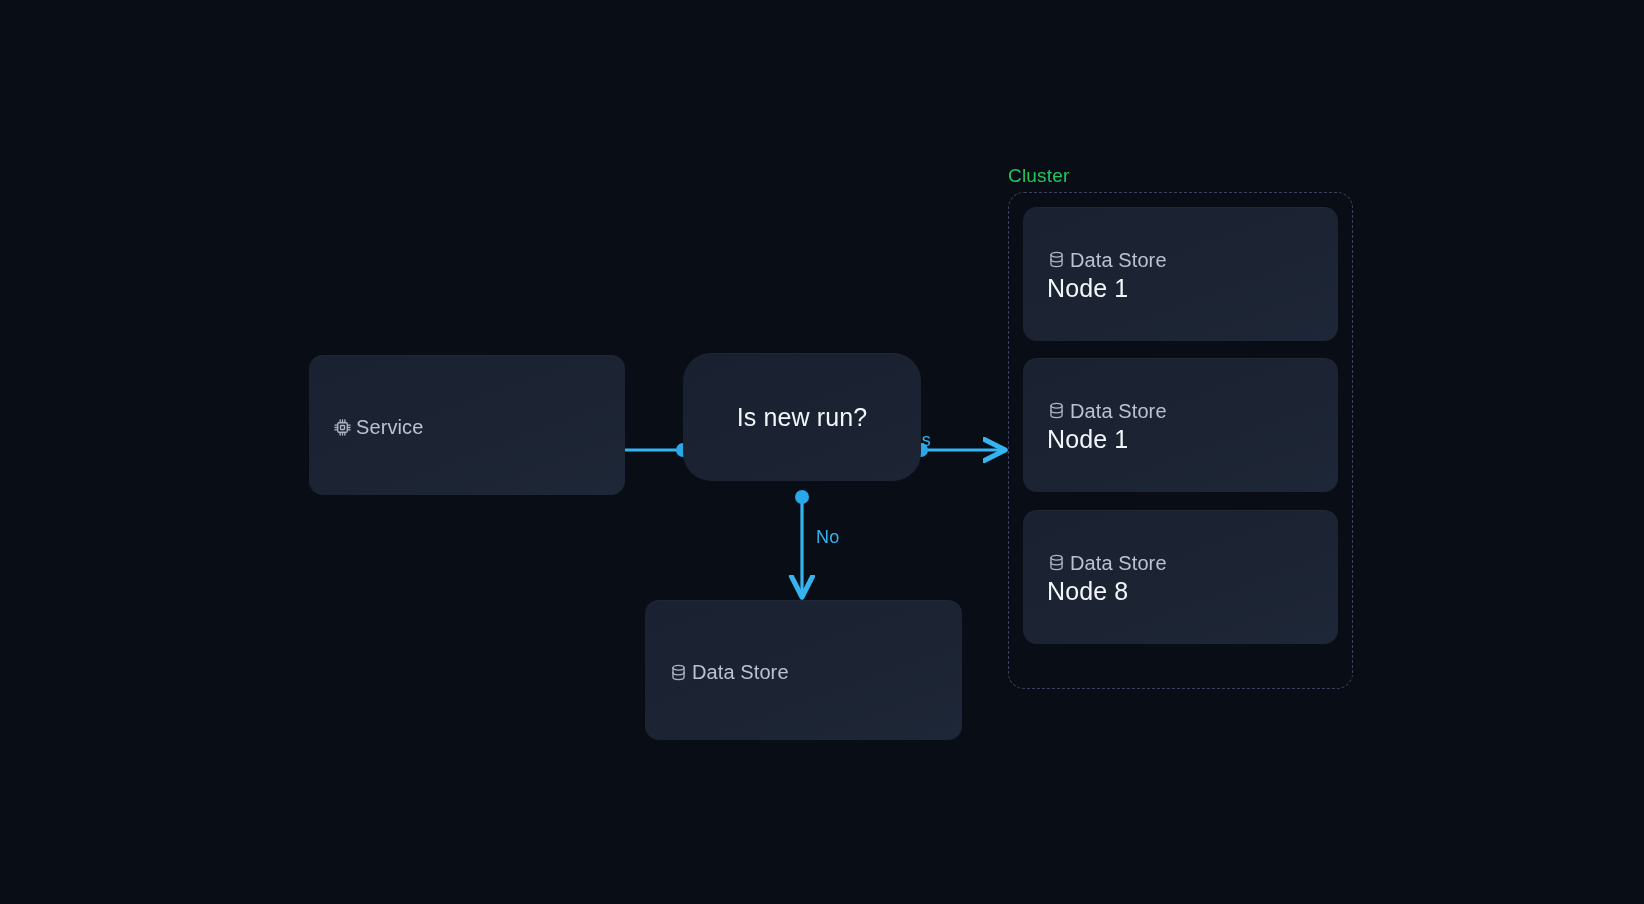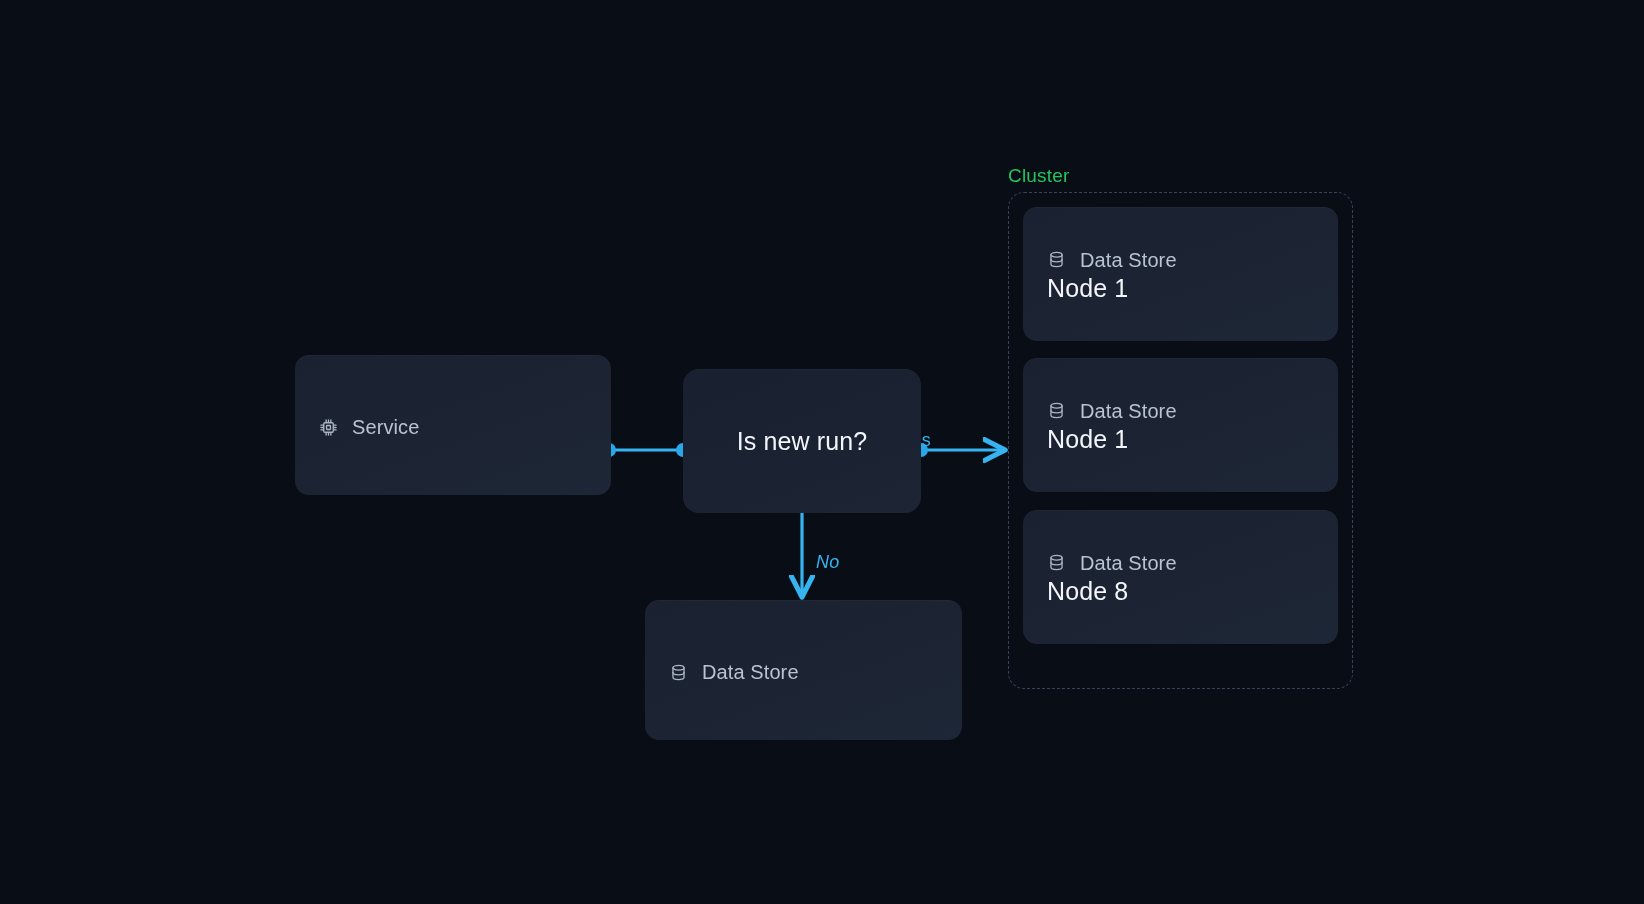--- a/index.html
+++ b/index.html
@@ -31,21 +31,21 @@
     box-shadow: 0 1px 0 rgba(255,255,255,0.025) inset;
     padding: 26px 24px 22px 24px;
     display: flex;
     flex-direction: column;
     justify-content: center;
   }
 
   .node-type {
     display: flex;
     align-items: center;
-    gap: 14px;
+    gap: 4px;
     color: #b9c3d2;
     font-size: 20px;
     line-height: 1;
     letter-spacing: 0.1px;
   }
 
   .node-title {
     margin-top: 4px;
     color: #f2f6fb;
     font-size: 25px;
@@ -57,37 +57,36 @@
     display: inline-block;
     width: 19px;
     height: 19px;
     flex: 0 0 19px;
     color: #aab5c6;
   }
   .icon svg { display: block; width: 19px; height: 19px; }
 
   
   #node-run-executor {
-    left: 295px;
+    left: 309px;
     top: 355px;
     width: 316px;
     height: 140px;
   }
 
   #node-decision {
     left: 683px;
     top: 353px;
     width: 238px;
-    height: 144px;
-    border-radius: 16px;
+    height: 128px;
+    border-radius: 28px;
     padding: 0;
     align-items: center;
     justify-content: center;
     background: linear-gradient(160deg, #192030 0%, #1b2232 60%, #1d2534 100%);
-    margin-top: 16px;
   }
   #node-decision .decision-label {
     color: #f2f6fb;
     font-size: 25px;
     letter-spacing: 0.1px;
   }
 
   #node-old-cluster {
     left: 645px;
     top: 600px;
@@ -136,21 +135,21 @@
     pointer-events: none;
   }
 
   .edge-label {
     position: absolute;
     color: #35b4f0;
     font-size: 18px;
     letter-spacing: 0.2px;
   }
   #label-yes { left: 901px; top: 418px; margin-top: 12px; }
-  #label-no  { left: 816px; top: 552px; font-style: italic; }
+  #label-no  { left: 816px; top: 527px; }
 </style>
 </head>
 <body>
 
 <div id="canvas">
 
   <svg id="edges" viewBox="0 0 1644 904" xmlns="http://www.w3.org/2000/svg">
     <defs>
       <marker id="arrowhead" markerWidth="10" markerHeight="10" refX="6" refY="4" orient="auto" markerUnits="strokeWidth">
         <path d="M0.5,0.7 L7,4 L0.5,7.3" fill="none" stroke="#35b4f0" stroke-width="1.6" stroke-linecap="round" stroke-linejoin="round"></path>

